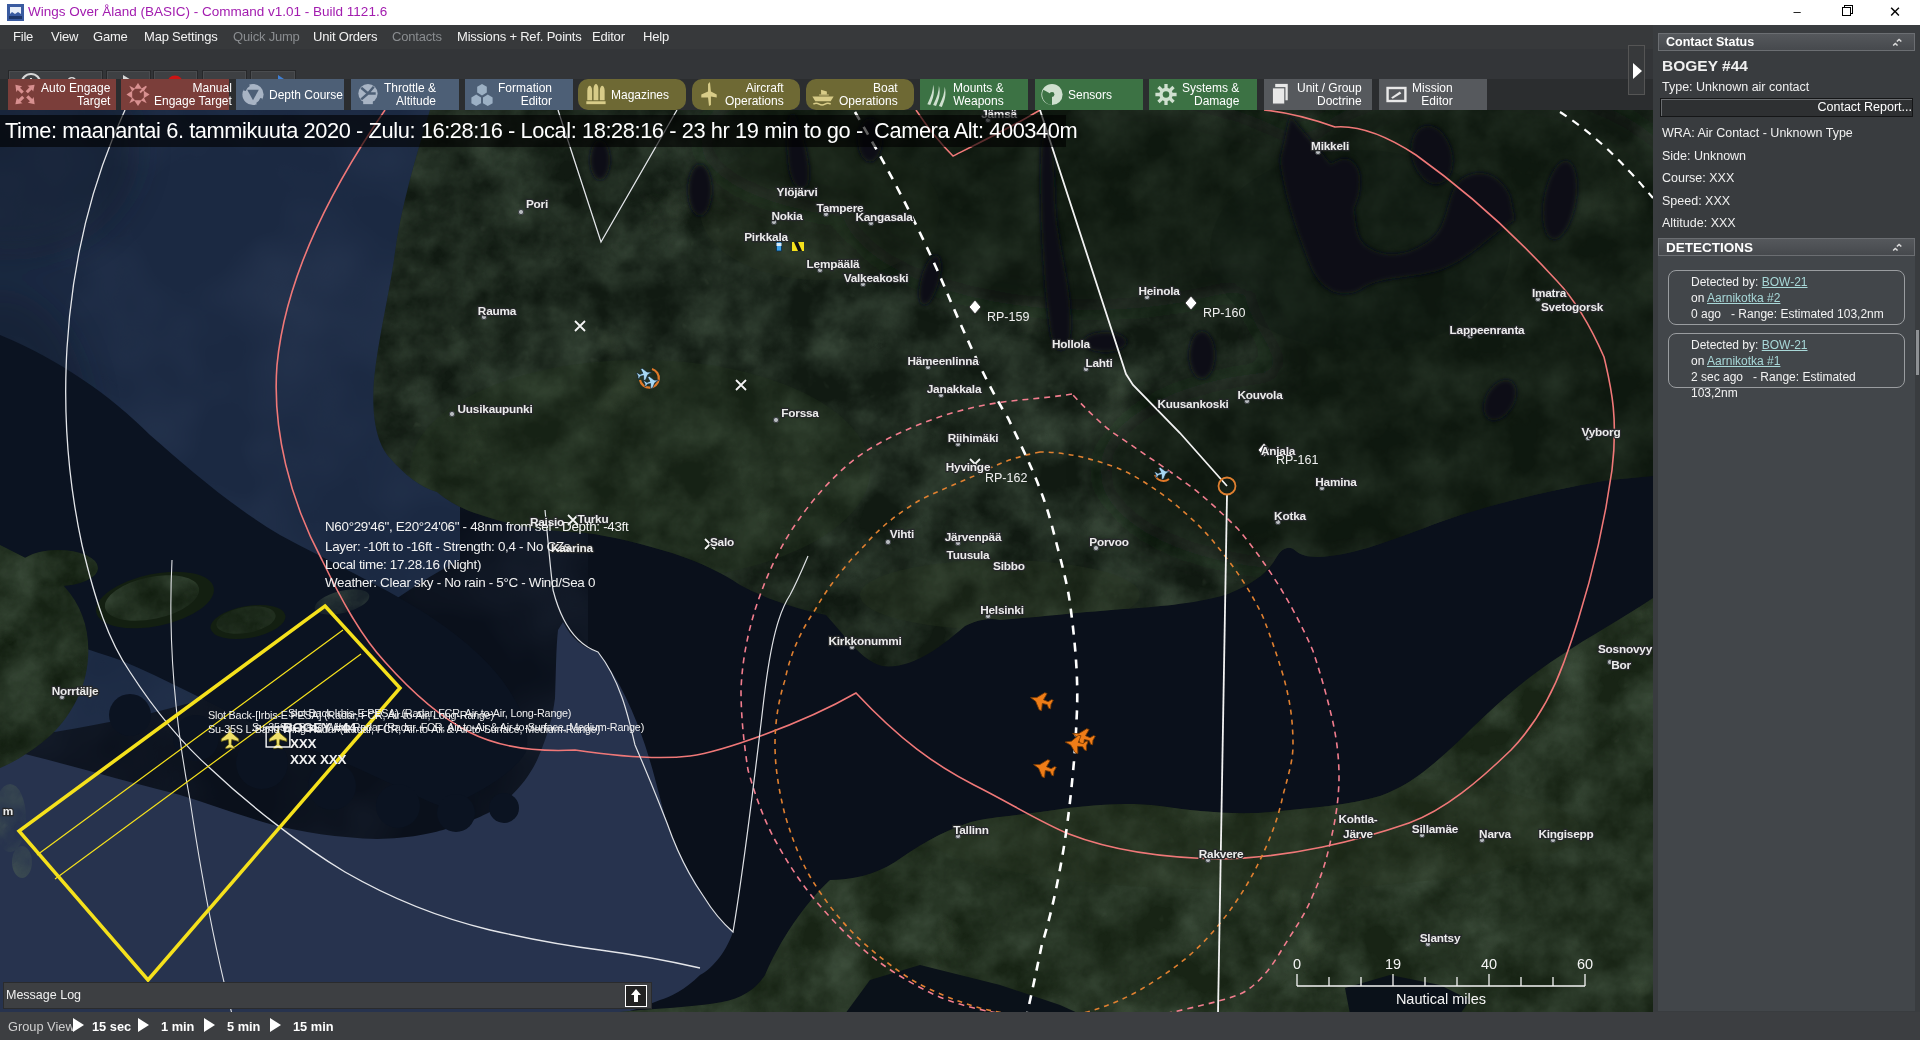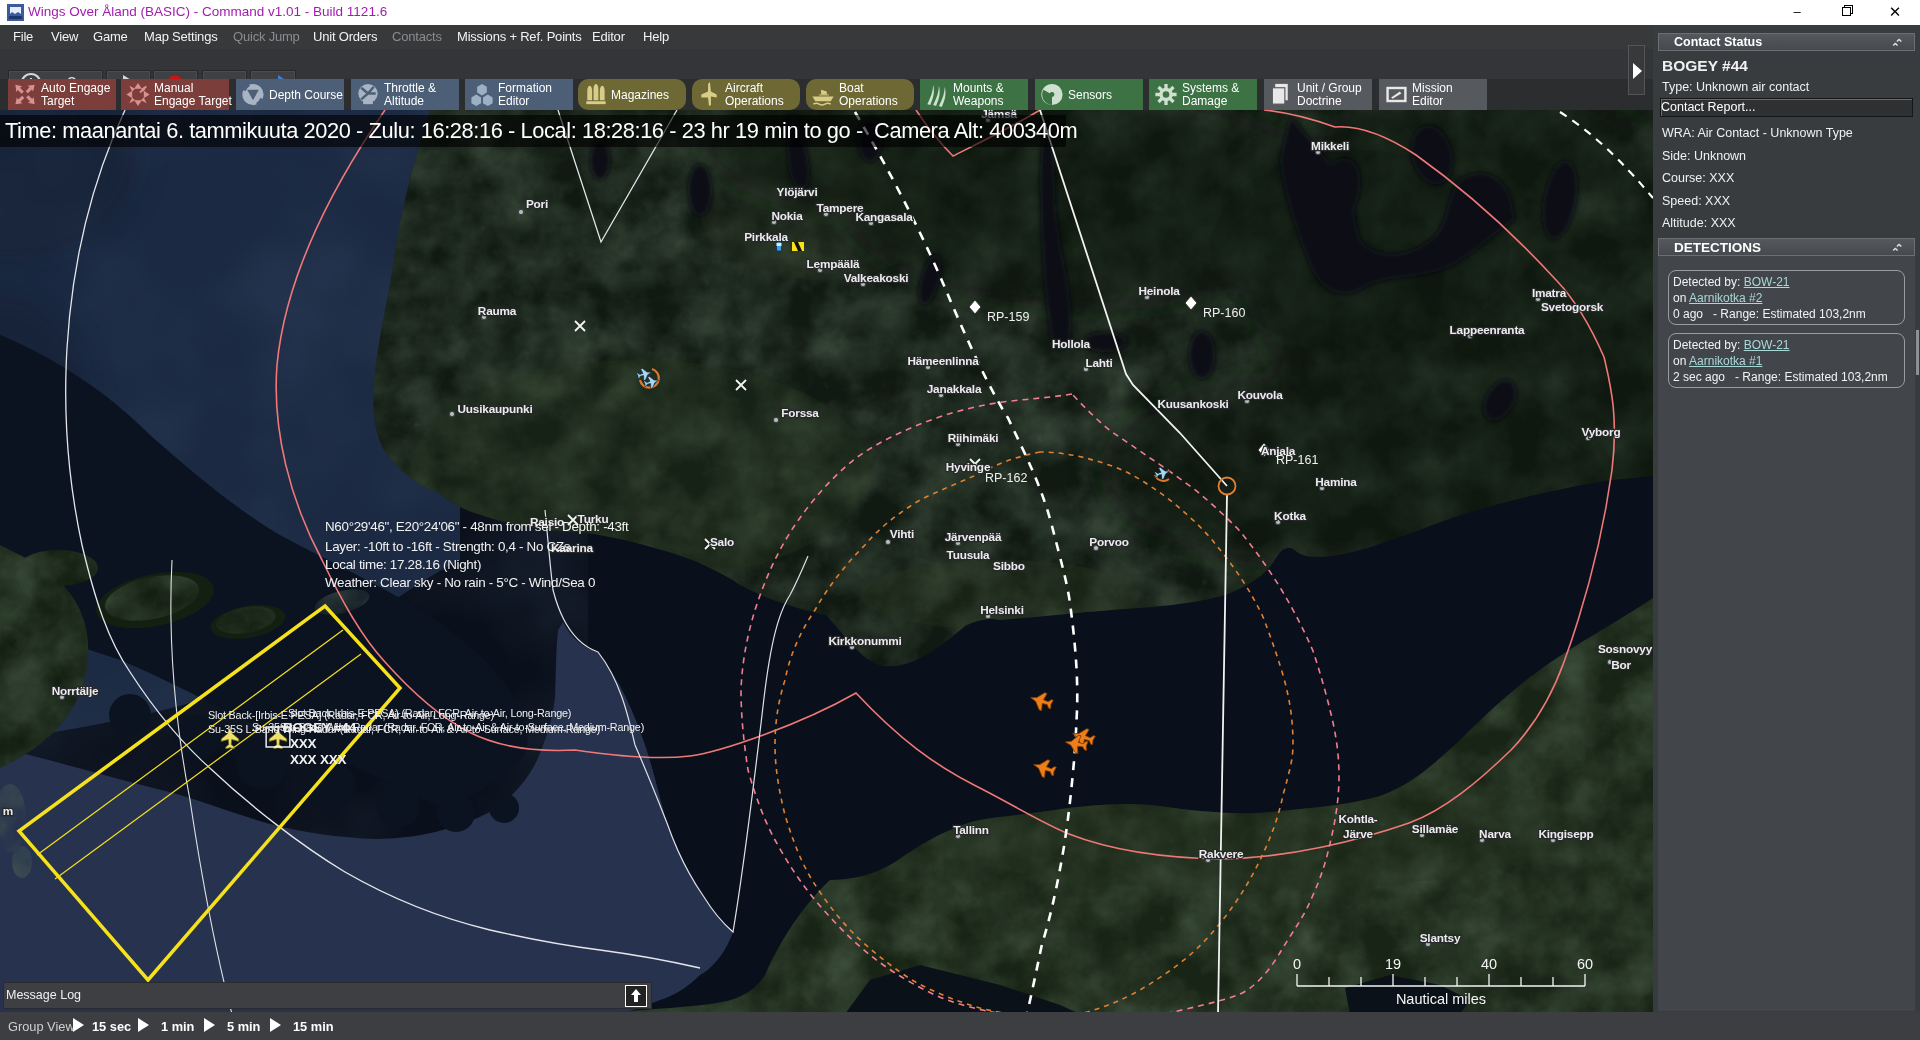--- a/index.html
+++ b/index.html
@@ -8,35 +8,35 @@
   #titlebar { position:absolute; left:0; top:0; width:1920px; height:25px; background:#ffffff; }
   #titlebar .t { position:absolute; left:28px; top:4px; font-size:13.5px; color:#a21caf; }
   #winbtns { position:absolute; right:0; top:0; height:25px; }
   .wb { position:absolute; top:0; width:46px; height:25px; color:#000; font-size:13px; text-align:center; line-height:23px; }
   #menubar { position:absolute; left:0; top:25px; width:1920px; height:24px; background:#37393b; }
   .mi { position:absolute; top:4px; font-size:13px; color:#f2f2f2; letter-spacing:-0.2px; }
   .mi.dis { color:#8a8d90; }
   #toolrow { position:absolute; left:0; top:49px; width:1653px; height:30px; background:#333538; }
   .tbtn { position:absolute; top:1px; height:27px; background:#3e4043; border:1px solid #27282a; box-shadow:inset 0 0 0 1px #4a4c4f;margin-top:20px; }
   #ribbon { position:absolute; left:0; top:79px; width:1653px; height:31px; background:#2b2d2f; }
-  .rb { position:absolute; top:0; width:108px; height:31px; color:#fff; font-size:12px; line-height:13px; white-space:nowrap; }
+  .rb { position:absolute; top:0; width:108px; height:31px; color:#fff; font-size:12px; line-height:13px; white-space:nowrap;text-align:right; }
   .rb .ic { position:absolute; left:3px; top:2px; width:28px; height:27px; }
   .rb .lb { position:absolute; left:33px; top:50%; transform:translateY(-50%); }
   .red { background:#7b3e3a; }
   .blue { background:#4d5f76; }
   .olive { background:#6e6934;border-radius:10px; }
   .green { background:#3c7244; }
   .gray { background:#56595d; }
   #sidebar { z-index:5; position:absolute; left:1653px; top:25px; width:267px; height:1015px; background:#393c3f; color:#eee; }
   #detpanel { position:absolute; left:5px; top:231px; width:257px; height:755px; background:#42464a; }
-  .hdr { position:absolute; left:5px; width:257px; height:18px; background:linear-gradient(#55585c,#46494d); border:1px solid #6b6e72; color:#fff; font-weight:bold; font-size:12.5px; padding-left:15px; line-height:17px; }
+  .hdr { position:absolute; left:5px; width:257px; height:18px; background:linear-gradient(#55585c,#46494d); border:1px solid #6b6e72; color:#fff; font-weight:bold; font-size:12.5px; padding-left:7px; line-height:17px; }
   .chev { position:absolute; right:5px; top:2px; font-size:11px; font-weight:bold; color:#ddd; letter-spacing:-2px; }
   .sline { position:absolute; left:9px; font-size:12.5px; color:#f0f0f0; }
-  #crbtn { position:absolute; left:7px; top:73px; width:253px; height:19px; background:#2e3032; border:1px solid #151617; box-shadow:inset 1px 1px 0 #6a6d70; color:#fff; font-size:12.5px; text-align:left; line-height:17px; }
-  .dbox { position:absolute; left:10px; width:237px; height:55px; border:1px solid #9a9da0; border-radius:8px; font-size:12px; color:#f2f2f2; padding:3px 0 0 4px; line-height:16px; }
+  #crbtn { position:absolute; left:7px; top:73px; width:253px; height:19px; background:#2e3032; border:1px solid #151617; box-shadow:inset 1px 1px 0 #6a6d70; color:#fff; font-size:12.5px; text-align:right; line-height:17px; }
+  .dbox { position:absolute; left:10px; width:237px; height:55px; border:1px solid #9a9da0; border-radius:8px; font-size:12px; color:#f2f2f2; padding:3px 0 0 22px; line-height:16px; }
   .lnk { color:#a8d8d8; text-decoration:underline; }
   #msgbar { z-index:6; position:absolute; left:3px; top:982px; width:649px; height:27px; background:#3d3f42; border:1px solid #2a2b2d; color:#f0f0f0; font-size:12.5px; }
   #msgbar .mt { position:absolute; left:2px; top:5px;text-align:center; }
   #upbtn { position:absolute; right:4px; top:2px; width:22px; height:22px; background:#222; border:1px solid #fff; }
   #bottombar { z-index:6; position:absolute; left:0; top:1012px; width:1920px; height:28px; background:#3c3e41; color:#e8e8e8; font-size:12.8px; }
   .tri { position:absolute; top:6px; width:0; height:0; border-left:11px solid #fff; border-top:7px solid transparent; border-bottom:7px solid transparent; }
   .bbl { position:absolute; top:7px; font-weight:bold; color:#fff; }
   #collapse { z-index:7; position:absolute; left:1628px; top:45px; width:17px; height:50px; background:#37393b; border:1px solid #555; }
   #collapse:after { content:""; position:absolute; left:4px; top:17px; border-left:9px solid #fff; border-top:8px solid transparent; border-bottom:8px solid transparent; }
 </style>

